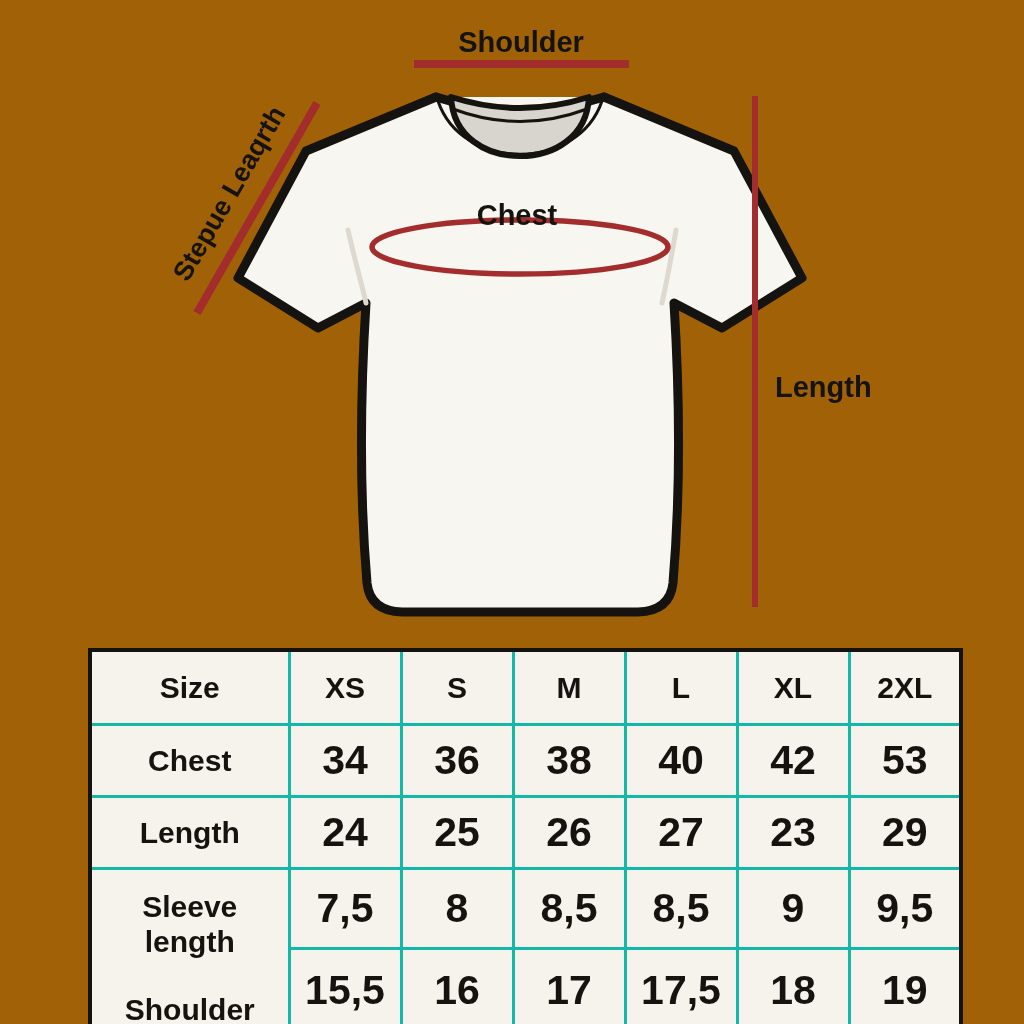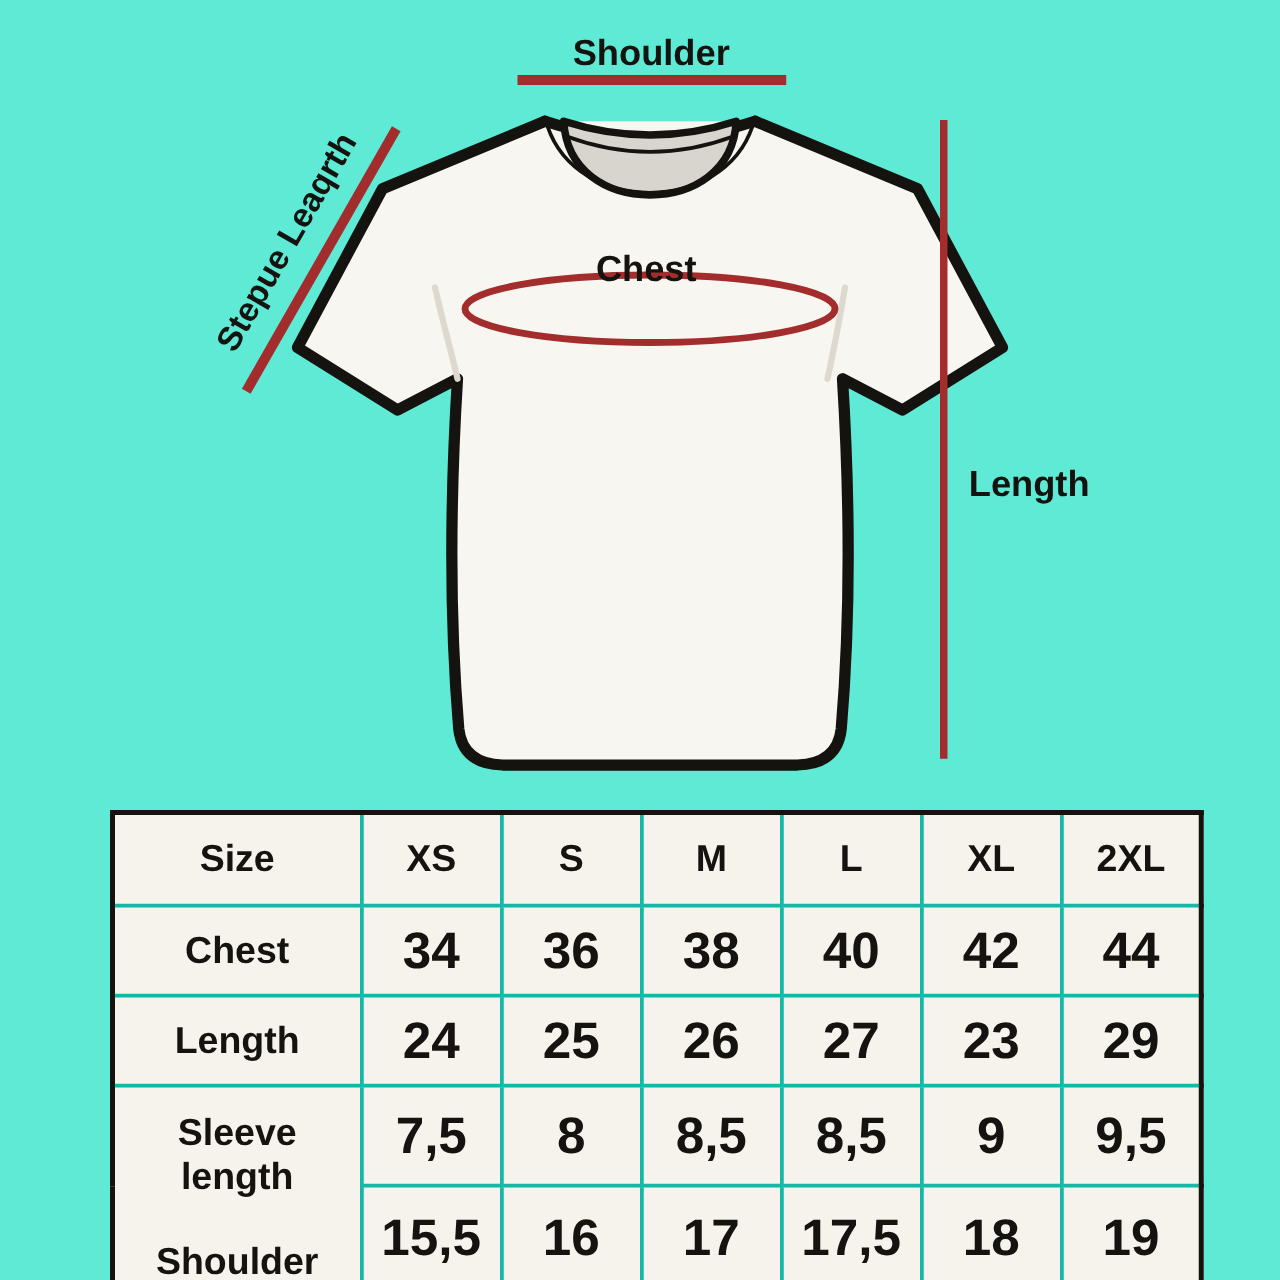--- a/index.html
+++ b/index.html
@@ -3,21 +3,21 @@
 <meta charset="utf-8">
 <style>
   html,body{margin:0;padding:0;}
   body{
     width:1024px;height:1024px;
     font-family:"Liberation Sans",sans-serif;
     position:relative;overflow:hidden;
   }
   .stage{
     position:absolute;inset:0;
-    background:#5eead4;
+    background:#a16207;
   }
   .diagram{
     position:absolute;left:0;top:0;width:1024px;height:648px;
   }
   .diagram svg{display:block;}
   svg text{
     font-family:"Liberation Sans",sans-serif;
     font-weight:bold;
     fill:#15130f;
   }
@@ -137,21 +137,21 @@
         <th class="hdr-cell">2XL</th>
       </tr>
 
       <tr class="r1">
         <td class="label-cell">Chest</td>
         <td class="num-cell">34</td>
         <td class="num-cell">36</td>
         <td class="num-cell">38</td>
         <td class="num-cell">40</td>
         <td class="num-cell">42</td>
-        <td class="num-cell">44</td>
+        <td class="num-cell">53</td>
       </tr>
 
       <tr class="r2">
         <td class="label-cell">Length</td>
         <td class="num-cell">24</td>
         <td class="num-cell">25</td>
         <td class="num-cell">26</td>
         <td class="num-cell">27</td>
         <td class="num-cell">23</td>
         <td class="num-cell">29</td>

